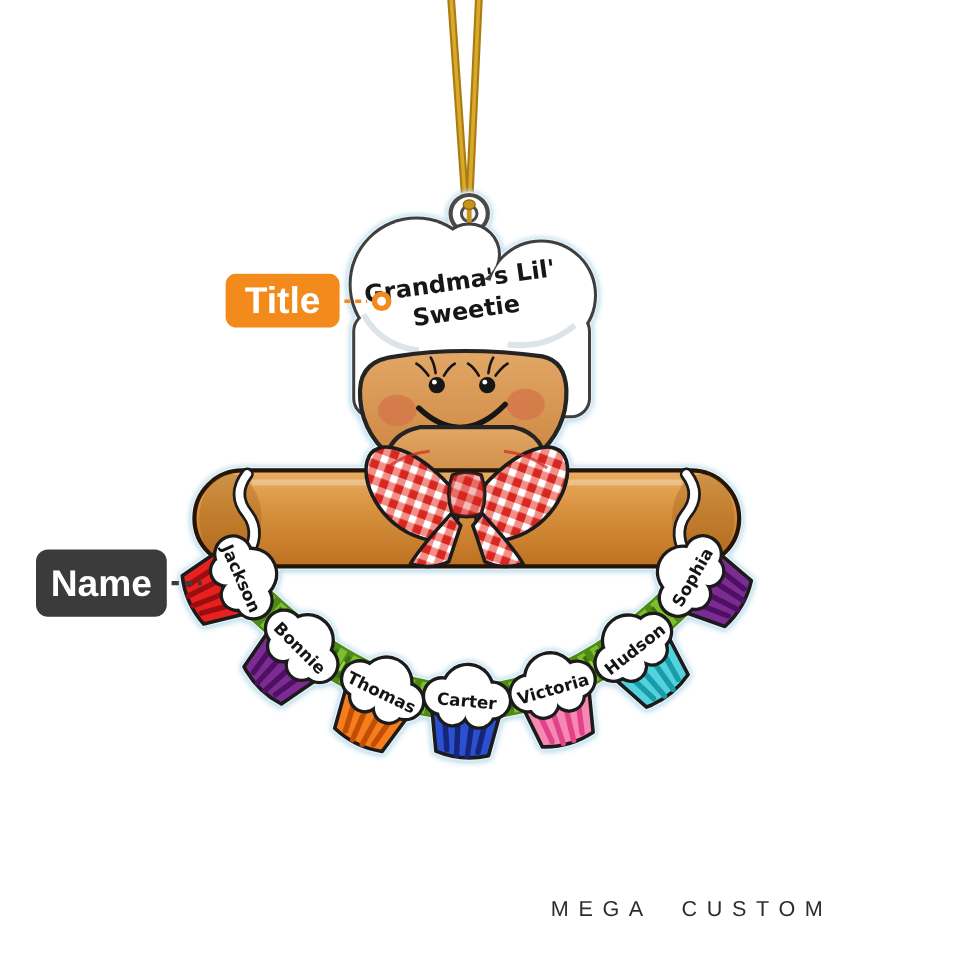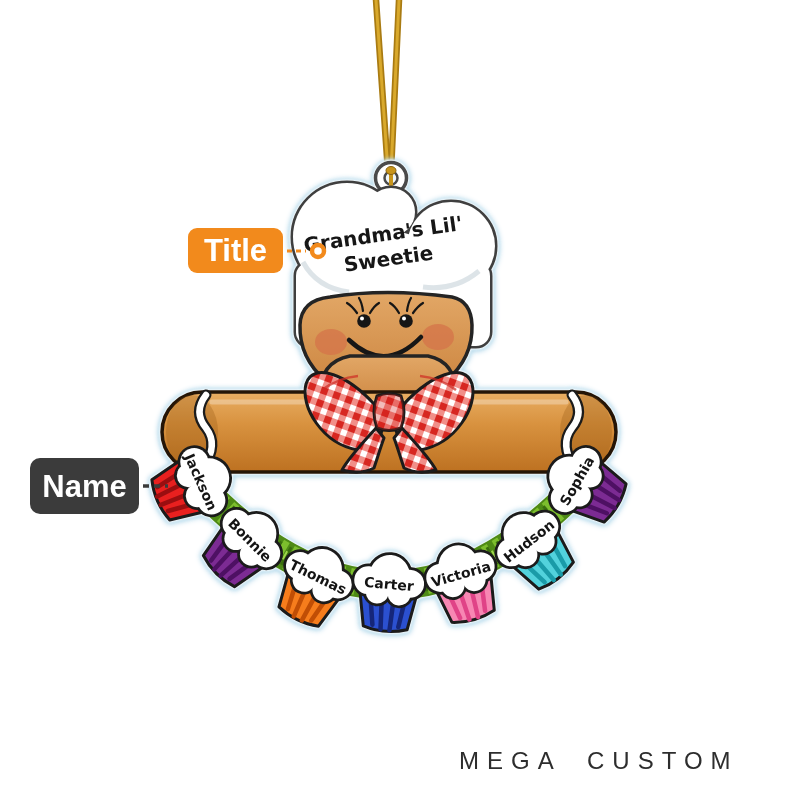--- a/index.html
+++ b/index.html
@@ -23,21 +23,21 @@
   .cname{
     font-family:"DejaVu Sans",sans-serif;font-weight:bold;font-size:14px;
     fill:#141414;text-anchor:middle;
   }
   .badge-text{
     font-family:"Liberation Sans",sans-serif;font-weight:bold;font-size:31px;
     fill:#ffffff;text-anchor:middle;
   }
   .logo{
     position:absolute;left:459px;top:747px;
-    font-family:"Liberation Sans",sans-serif;font-size:24px;font-weight:400;
+    font-family:"Liberation Sans",sans-serif;font-size:18px;font-weight:400;
     letter-spacing:8px;word-spacing:12px;color:#2d2d2d;white-space:nowrap;
   }
 </style>
 </head>
 <body>
 
 <svg class="stage" viewBox="0 0 800 800">
   <defs>
     <linearGradient id="tanGrad" x1="0" y1="0" x2="0" y2="1">
       <stop offset="0" stop-color="#e2a766"></stop>

